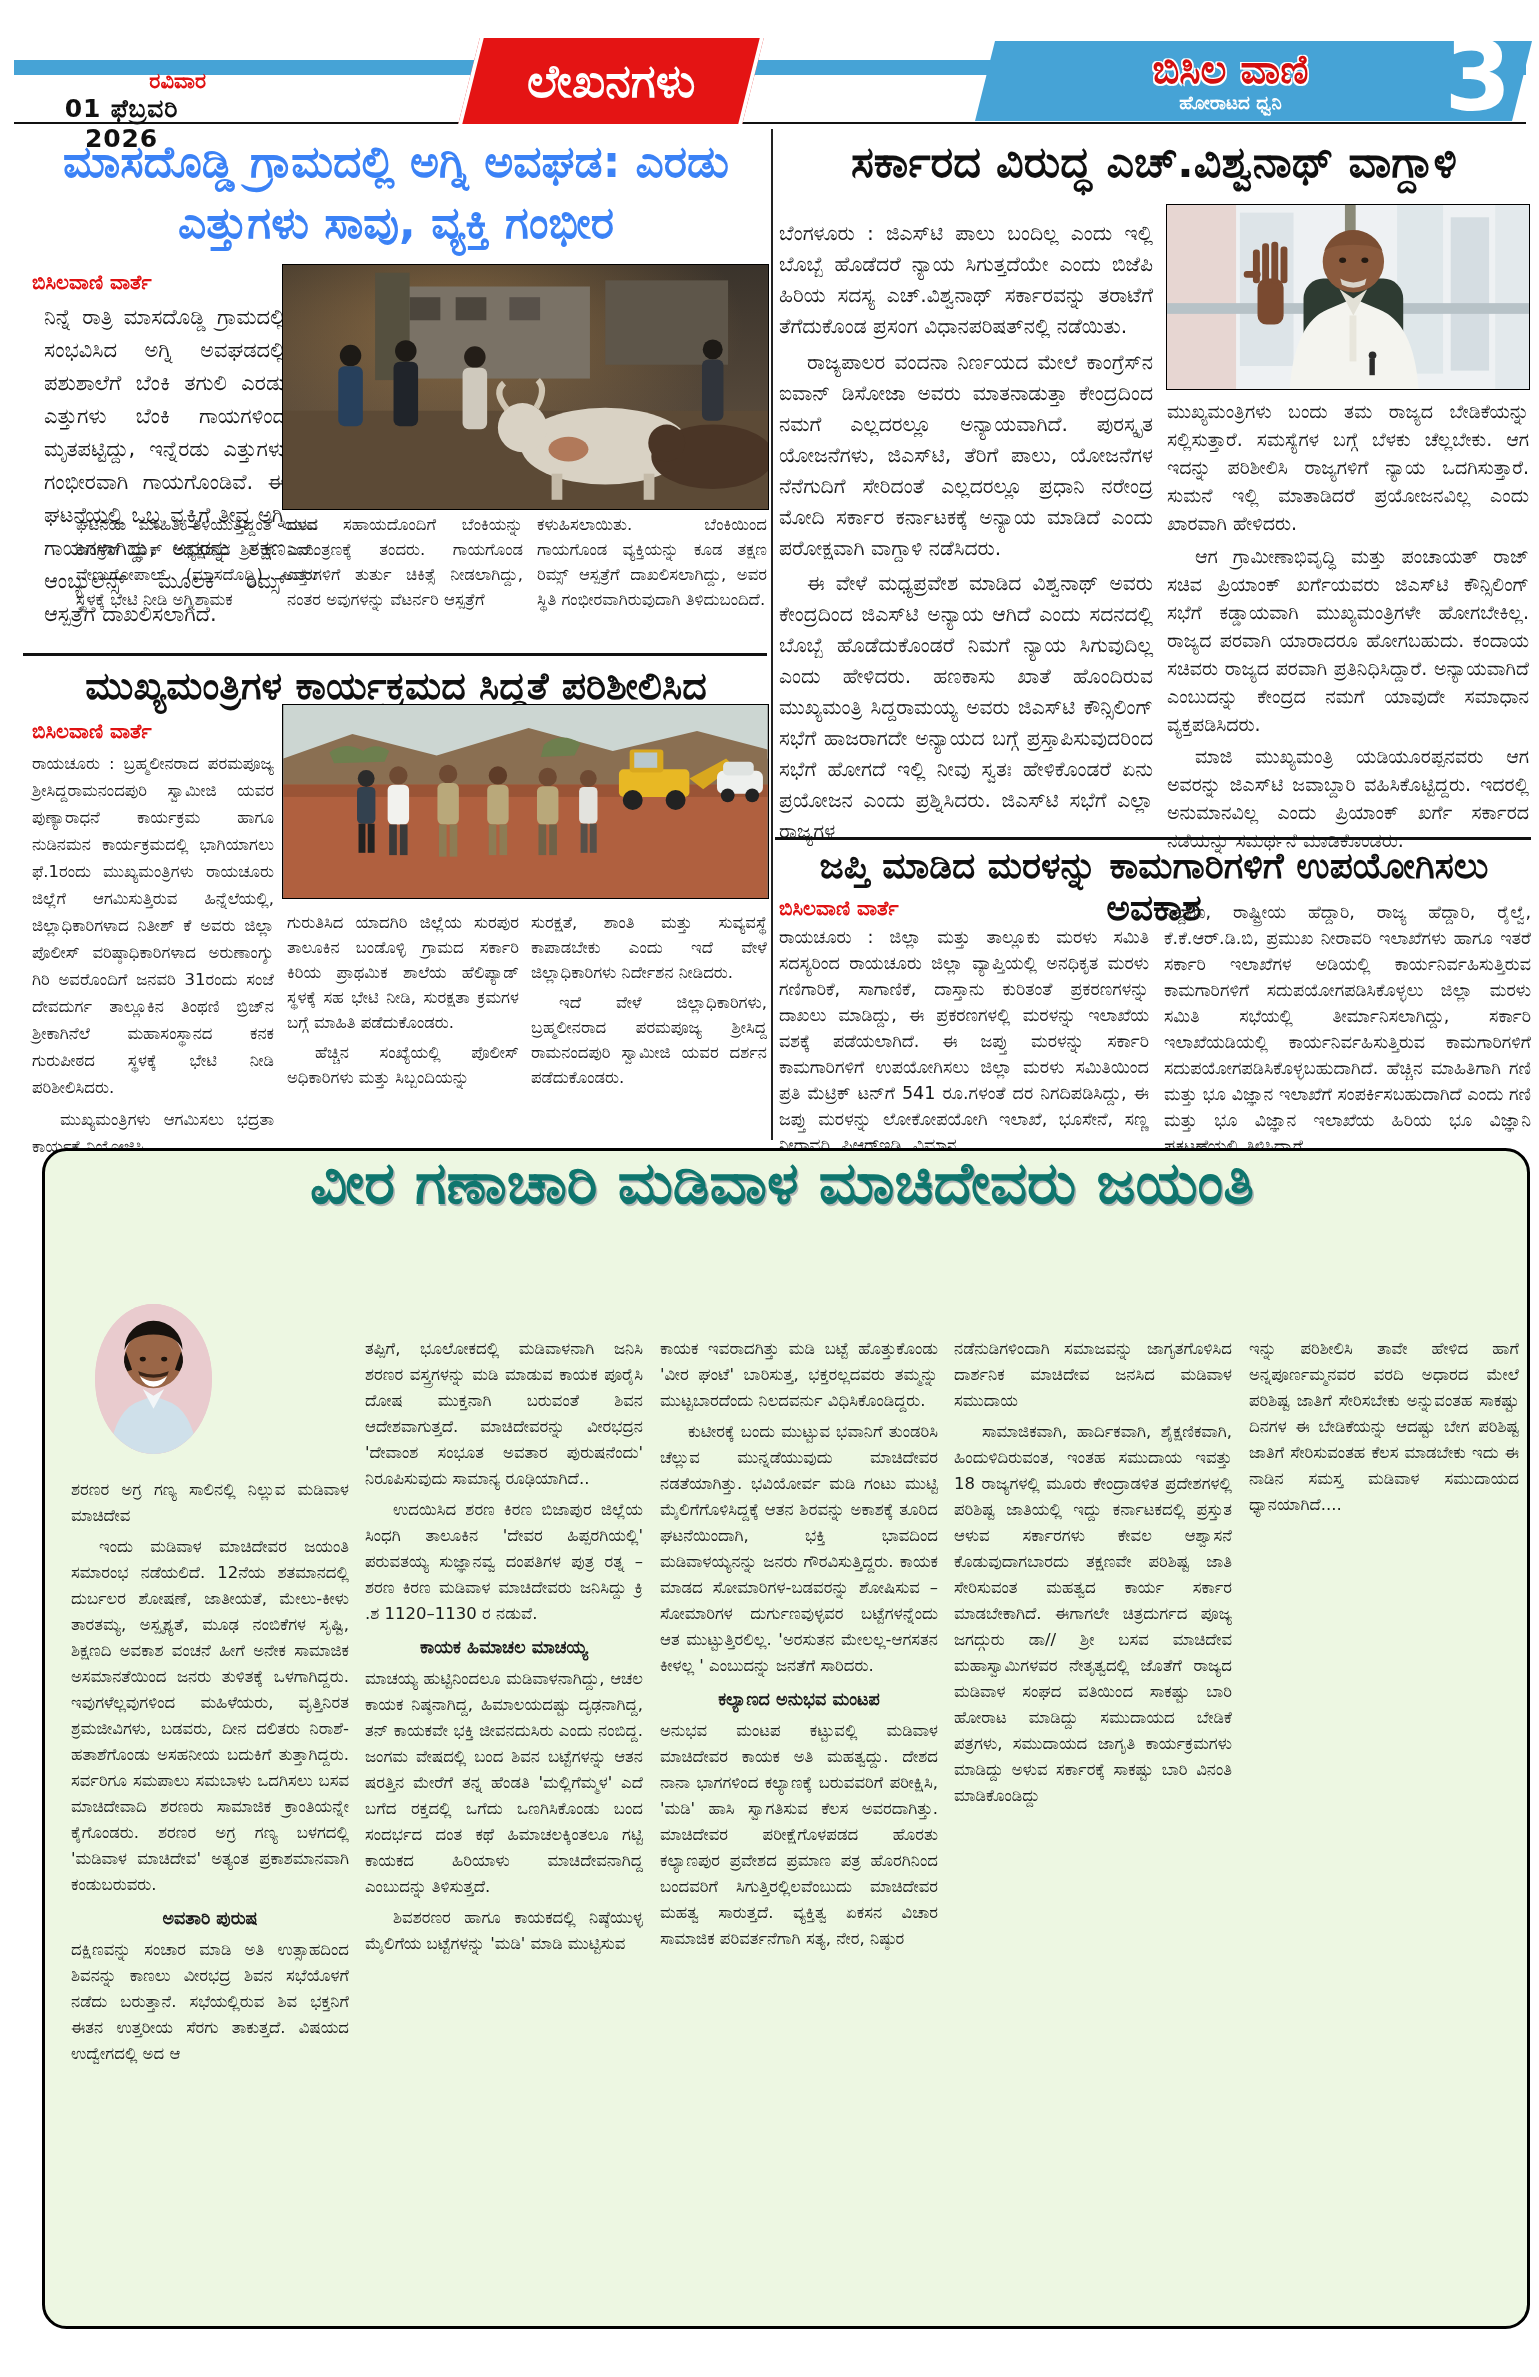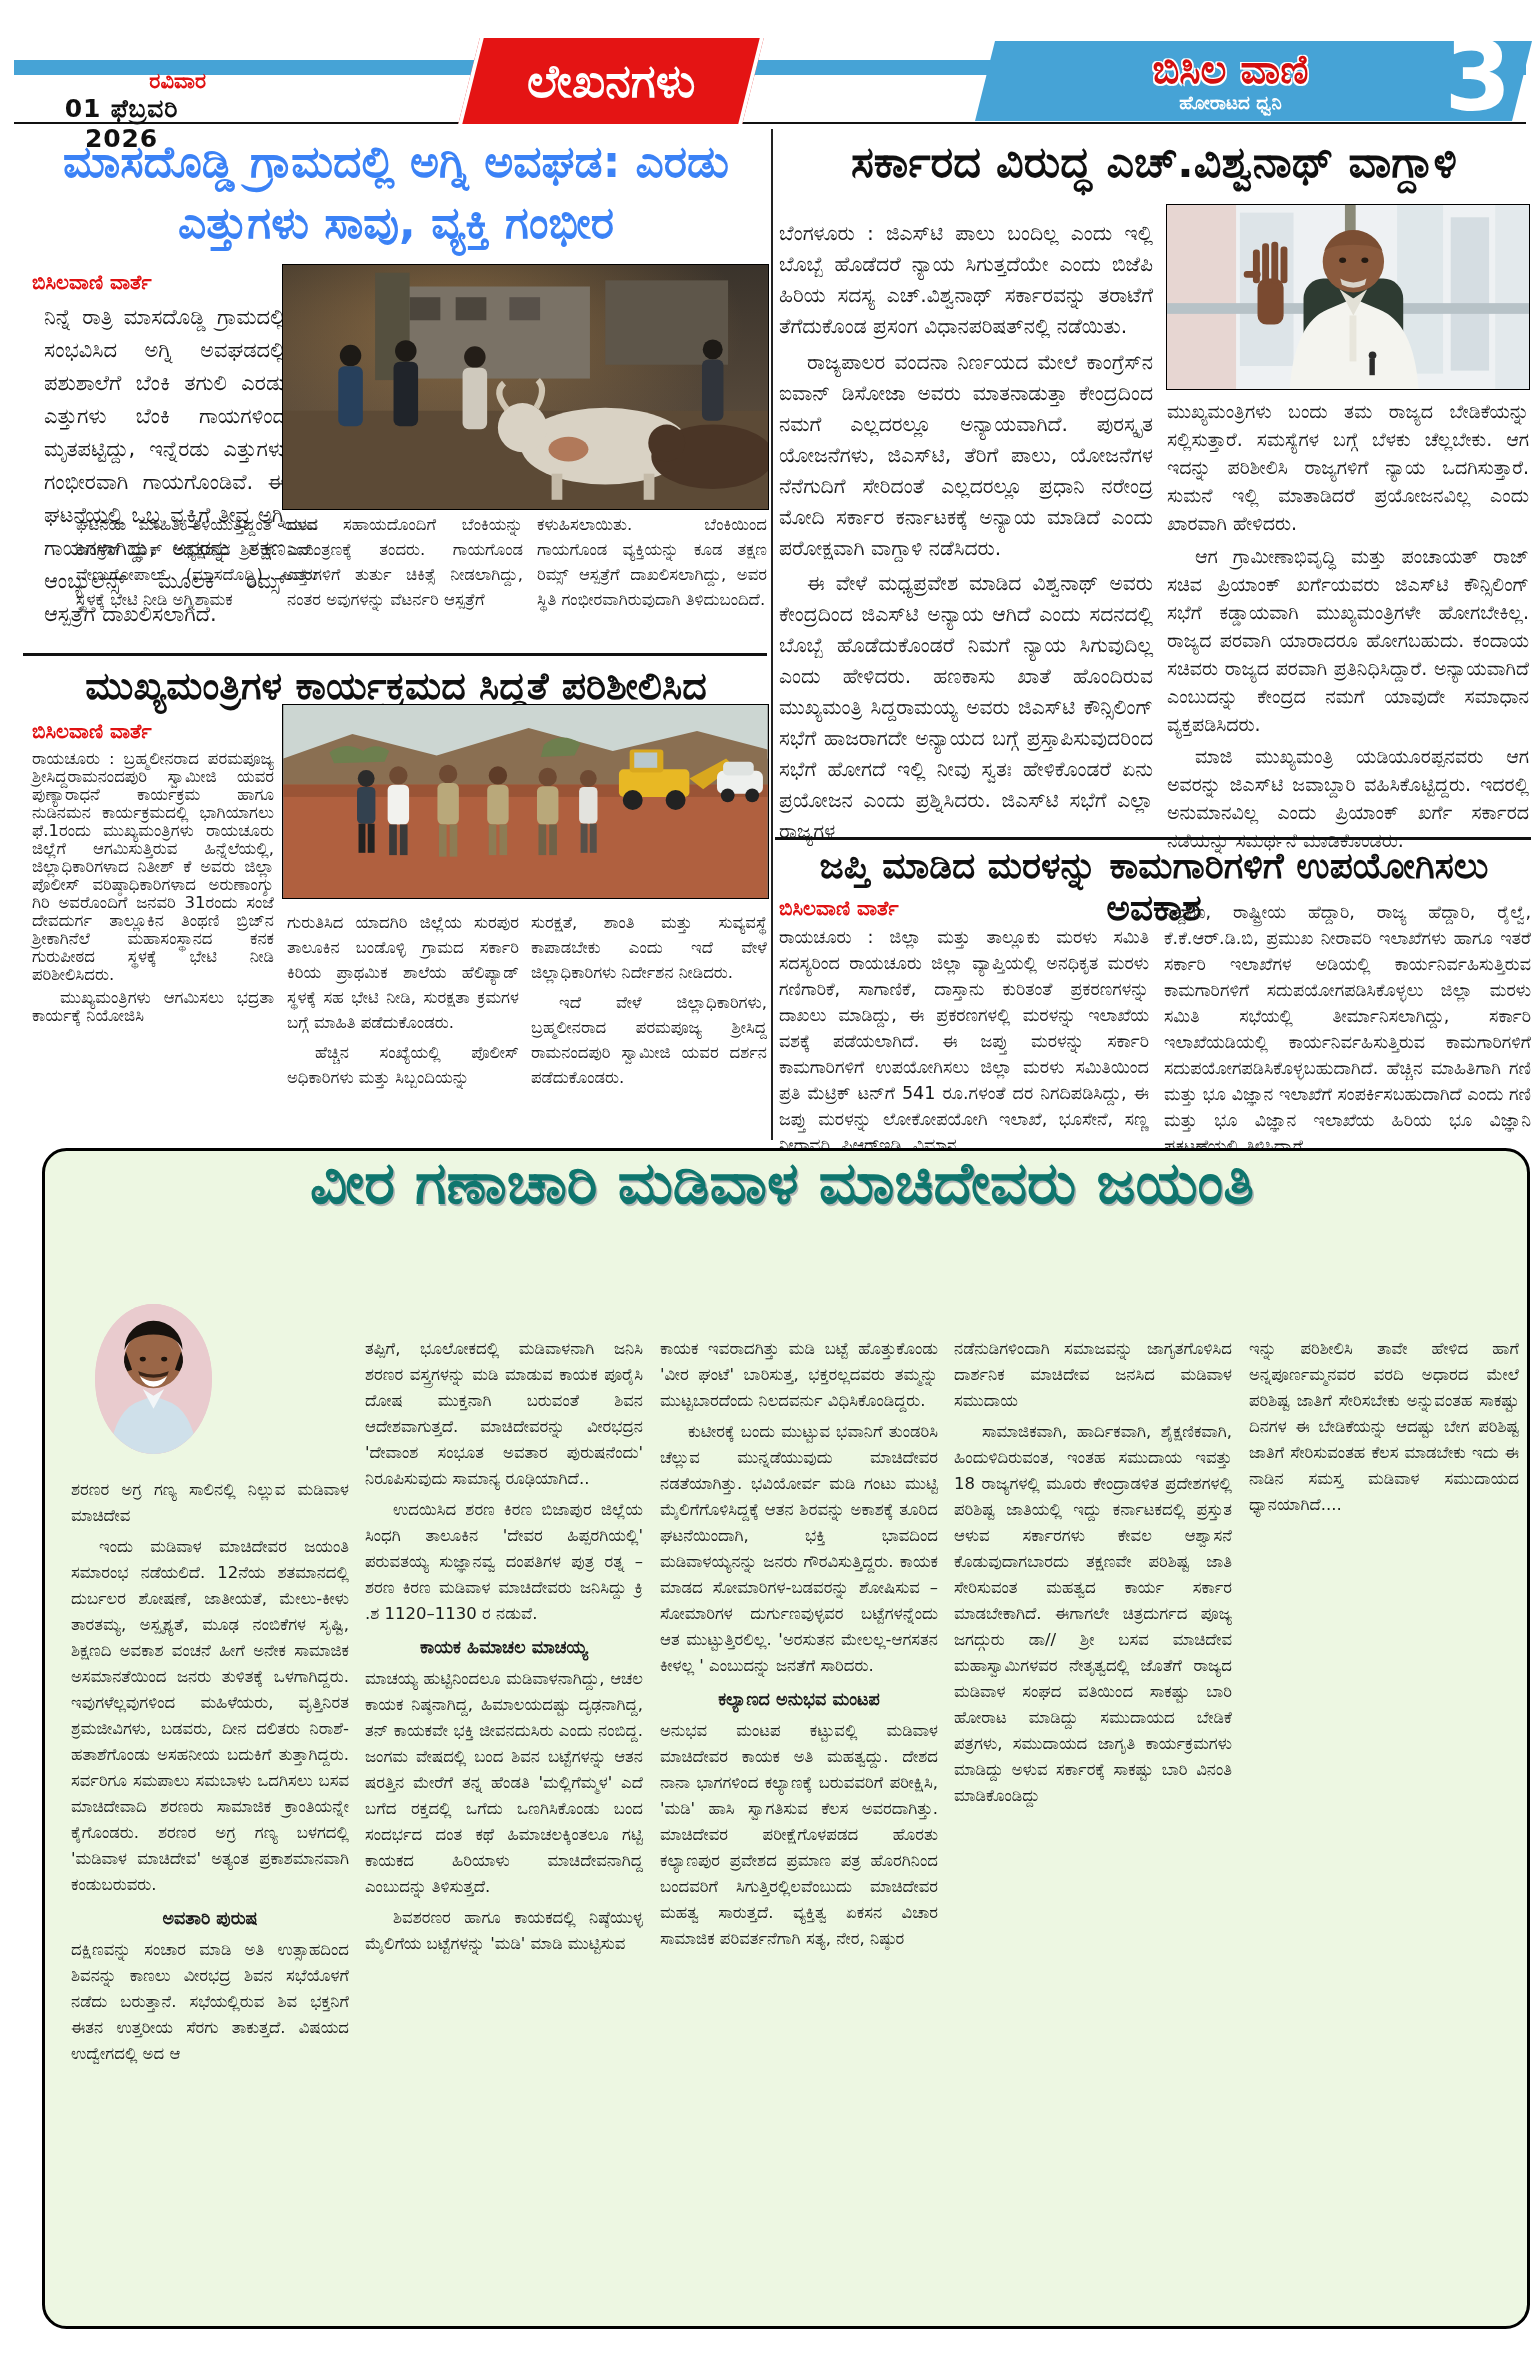--- a/index.html
+++ b/index.html
@@ -32,21 +32,21 @@
   
   .a1-headline{position:absolute;left:27px;top:132px;width:738px;text-align:center;color:#3b82f6;font-weight:bold;font-size:44px;line-height:1.38;}
   .a1-byline{position:absolute;left:32px;top:270px;}
   .a1-c1{position:absolute;left:44px;top:301px;width:242px;height:209px;font-size:21px;line-height:33px;}
   .a1-c1b{position:absolute;left:32px;top:512px;width:242px;height:140px;font-size:16.5px;line-height:25px;margin-left:44px;}
   .a1-c2{position:absolute;left:287px;top:512px;width:236px;height:140px;font-size:16.5px;line-height:25px;}
   .a1-c3{position:absolute;left:537px;top:512px;width:230px;height:140px;font-size:16.5px;line-height:25px;}
   
   .a2-headline{position:absolute;left:27px;top:664px;width:738px;text-align:center;color:#111;font-weight:bold;font-size:38px;}
   .a2-byline{position:absolute;left:32px;top:719px;}
-  .a2-c1{position:absolute;left:32px;top:750px;width:242px;height:354px;font-size:16.5px;line-height:18px;}
+  .a2-c1{position:absolute;left:32px;top:750px;width:242px;height:354px;font-size:16.5px;line-height:27px;}
   .a2-c2{position:absolute;left:287px;top:910px;width:232px;height:195px;font-size:16.5px;line-height:25px;}
   .a2-c3{position:absolute;left:531px;top:910px;width:236px;height:195px;font-size:16.5px;line-height:25px;}
   
   .a3-headline{position:absolute;left:778px;top:137px;width:752px;text-align:center;color:#111;font-weight:bold;font-size:43px;}
   .a3-c1{position:absolute;left:779px;top:218px;width:374px;height:614px;font-size:20.3px;line-height:31px;}
   .a3-c2{position:absolute;left:1167px;top:397px;width:362px;height:434px;font-size:19px;line-height:28px;}
   
   .a4-headline{position:absolute;left:776px;top:845px;width:756px;text-align:center;color:#111;font-weight:bold;font-size:36px;}
   .a4-byline{position:absolute;left:779px;top:896px;}
   .a4-c1{position:absolute;left:779px;top:924px;width:370px;height:213px;font-size:17.6px;line-height:26px;}

